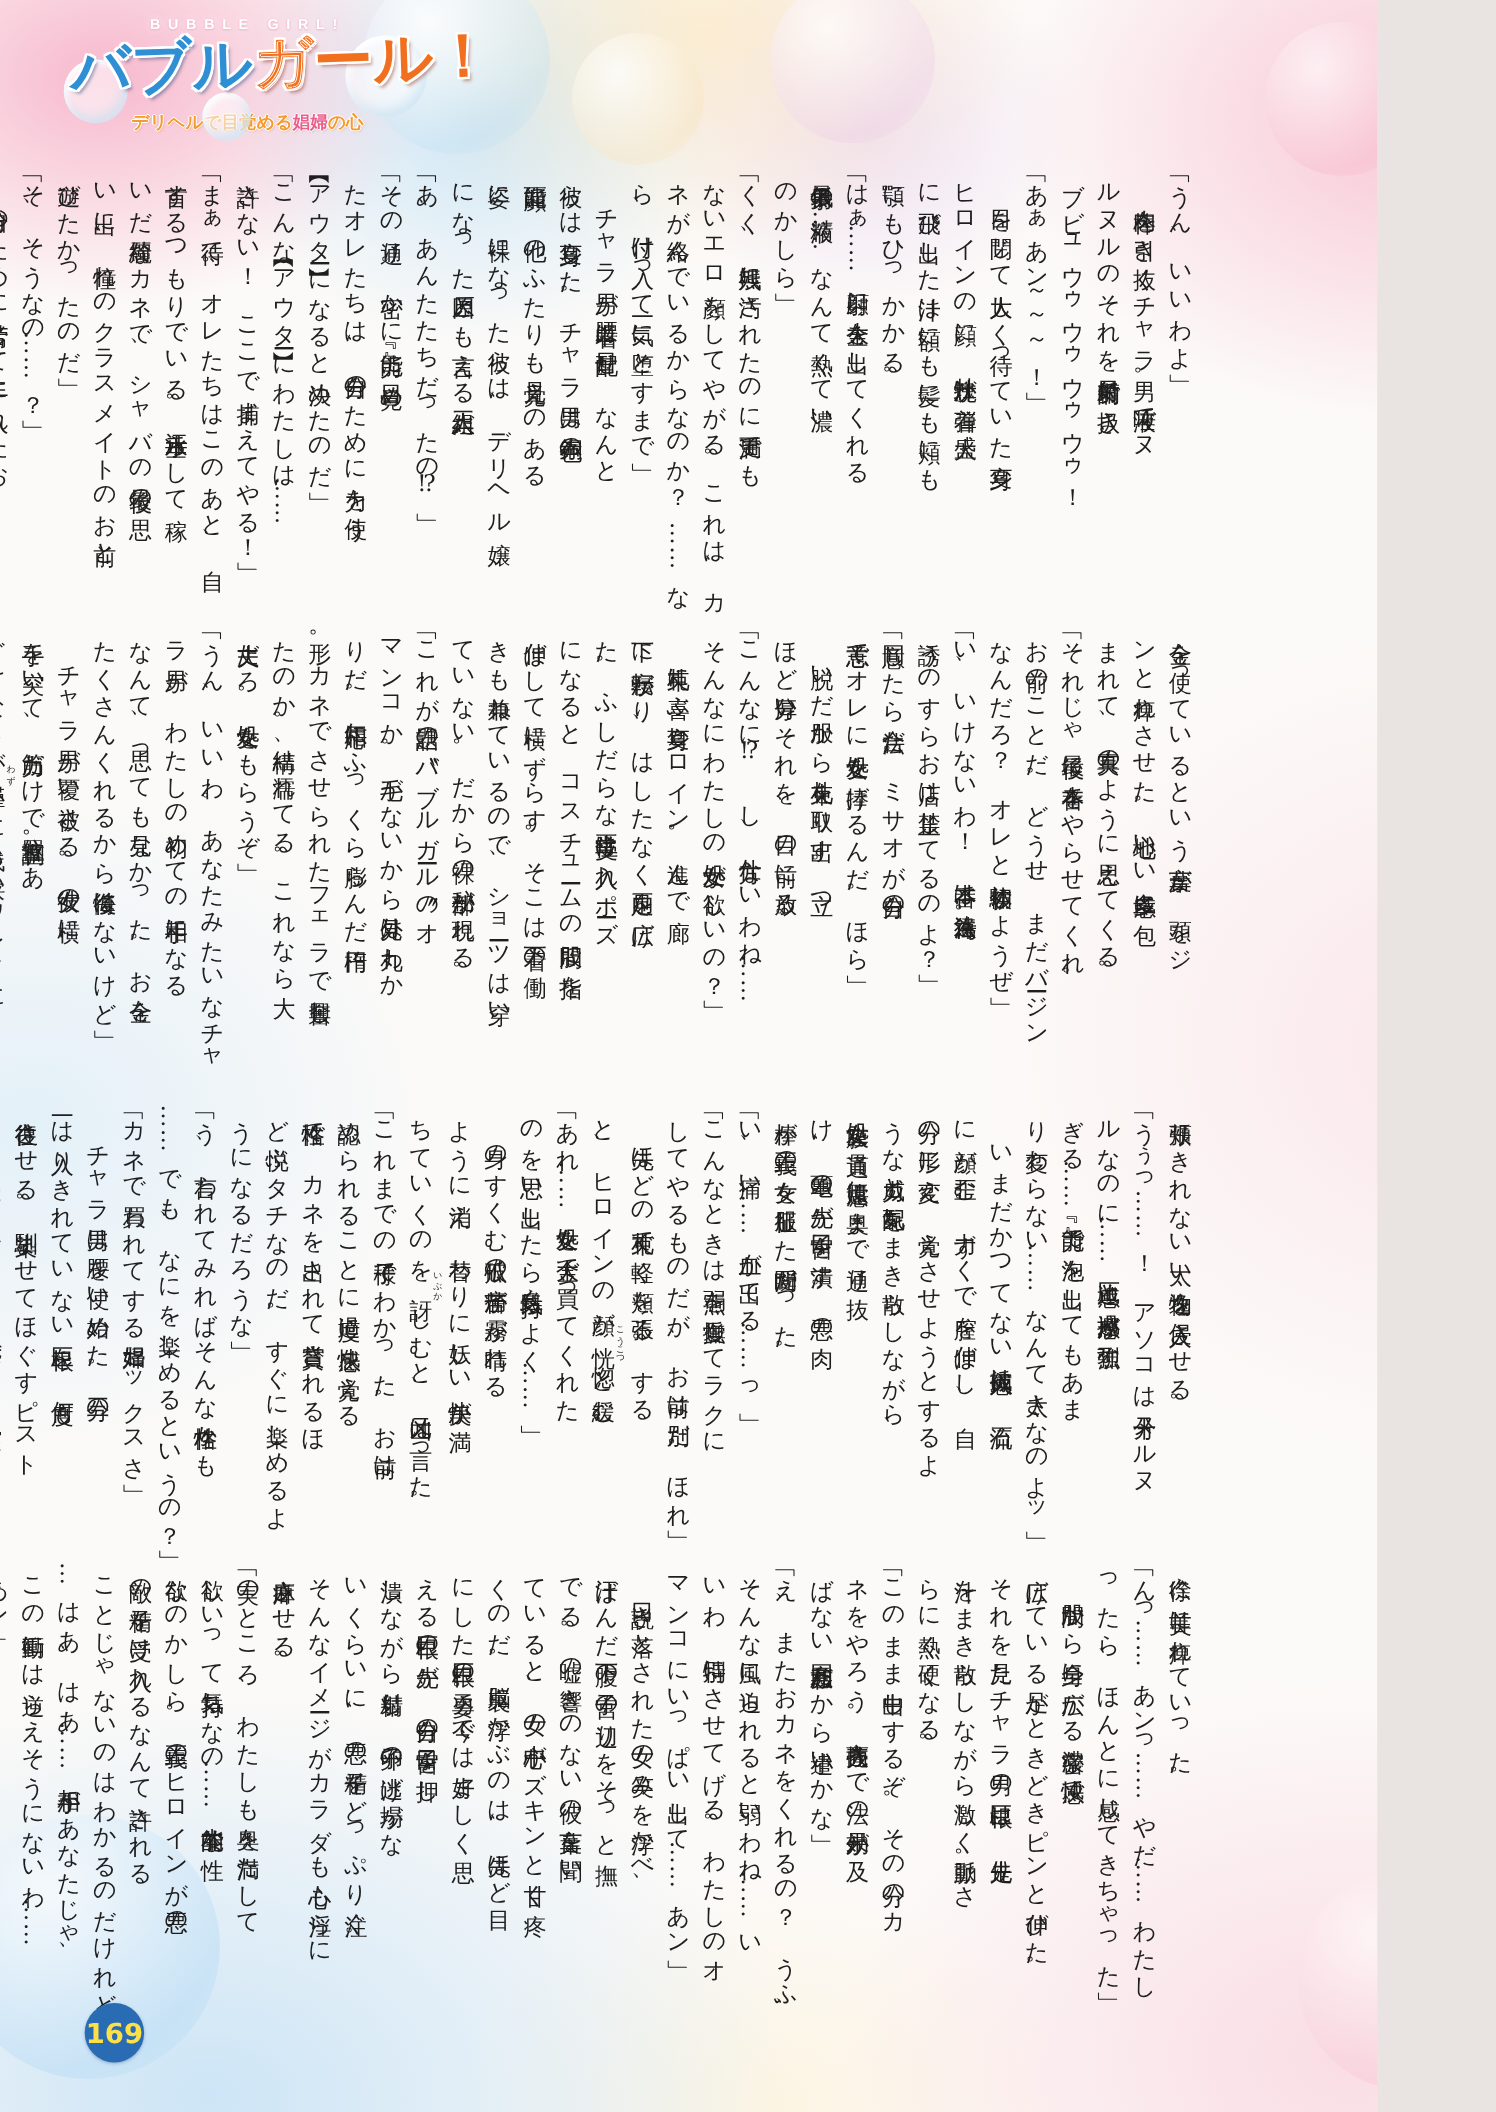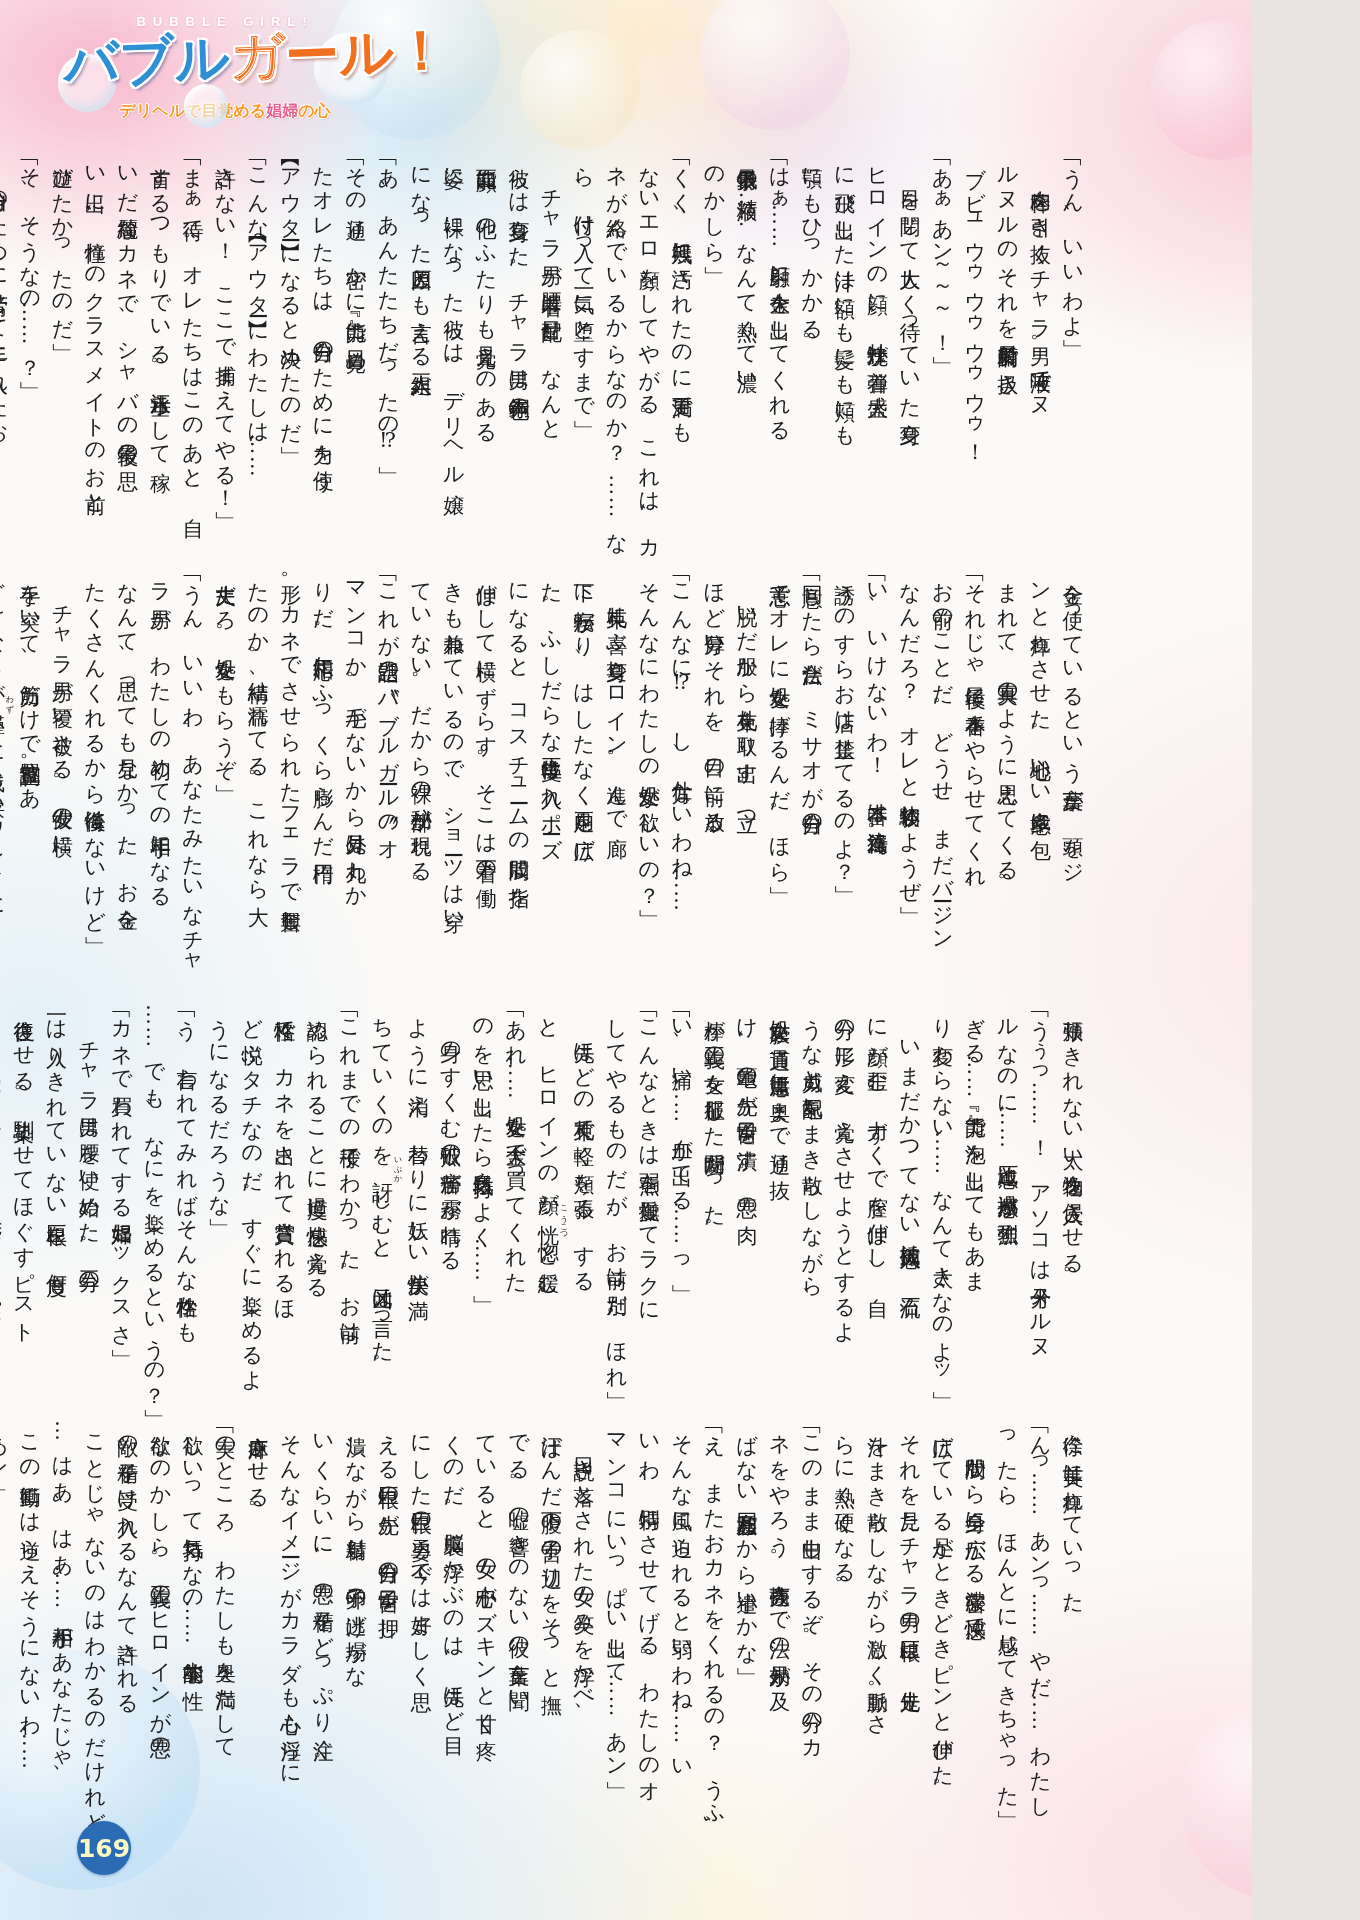--- a/index.html
+++ b/index.html
@@ -56,21 +56,21 @@
   }
   .band p.col{margin:0;padding:0;line-height:32.6px;letter-spacing:1.2px;white-space:nowrap;}
   .band ruby rt{font-size:8px;letter-spacing:0;color:#1e1e1e;}
   #band-0{top:152px;}
   #band-1{top:568px;}
   #band-2{top:1004px;}
   #band-3{top:1420px;}
   
   .page-badge{
     position:absolute;left:77px;top:1821px;width:54px;height:54px;border-radius:50%;
-    background:#2a6cb4;color:#fef9c3;display:flex;align-items:center;justify-content:center;
+    background:#2a6cb4;color:#fde047;display:flex;align-items:center;justify-content:center;
     font-family:"DejaVu Sans",sans-serif;font-weight:bold;font-size:25px;z-index:3;
     box-shadow:0 1px 3px rgba(30,70,130,.35);
   }
 </style>
 </head>
 <body>
 
 <div class="page">
 
   <div class="bokeh" style="left:330px;top:-30px;width:170px;height:170px;background:radial-gradient(circle at 35% 30%, rgba(255,255,255,.8), rgba(180,220,245,.25) 70%, rgba(180,220,245,0));"></div>

